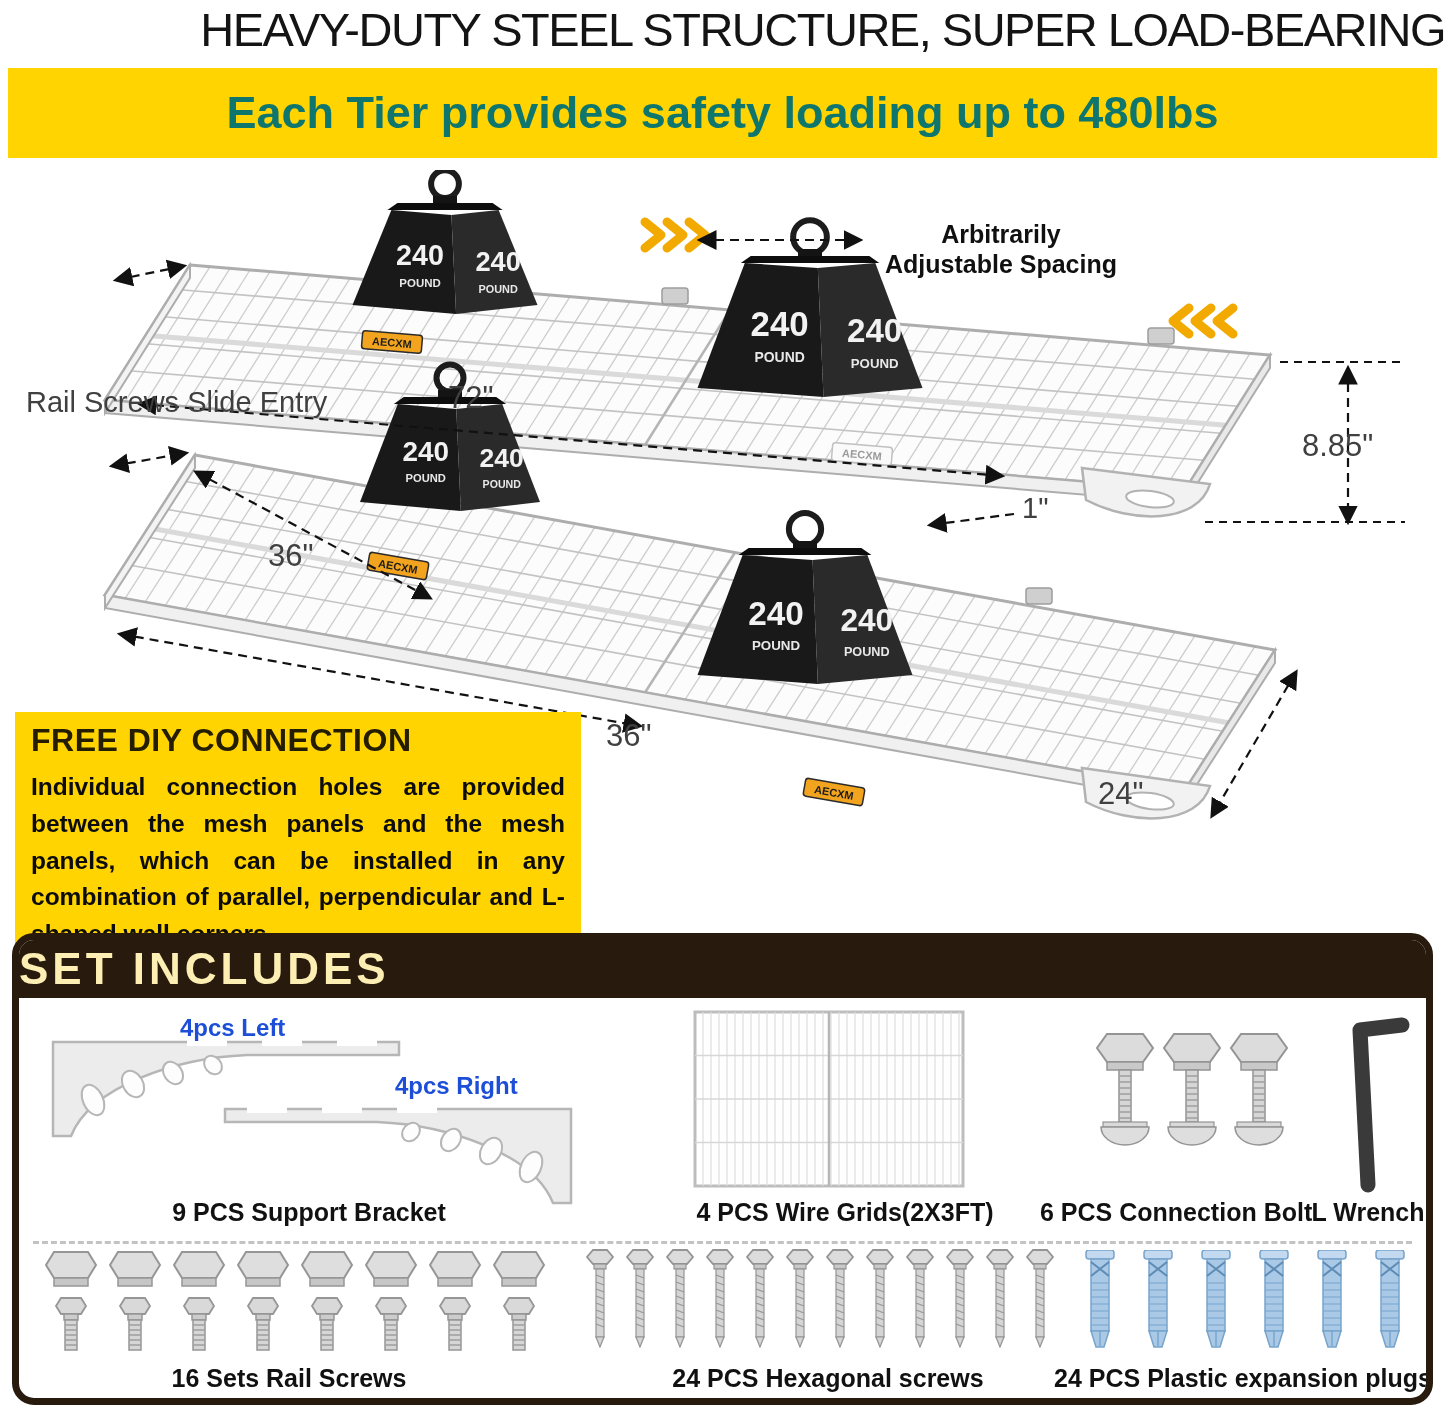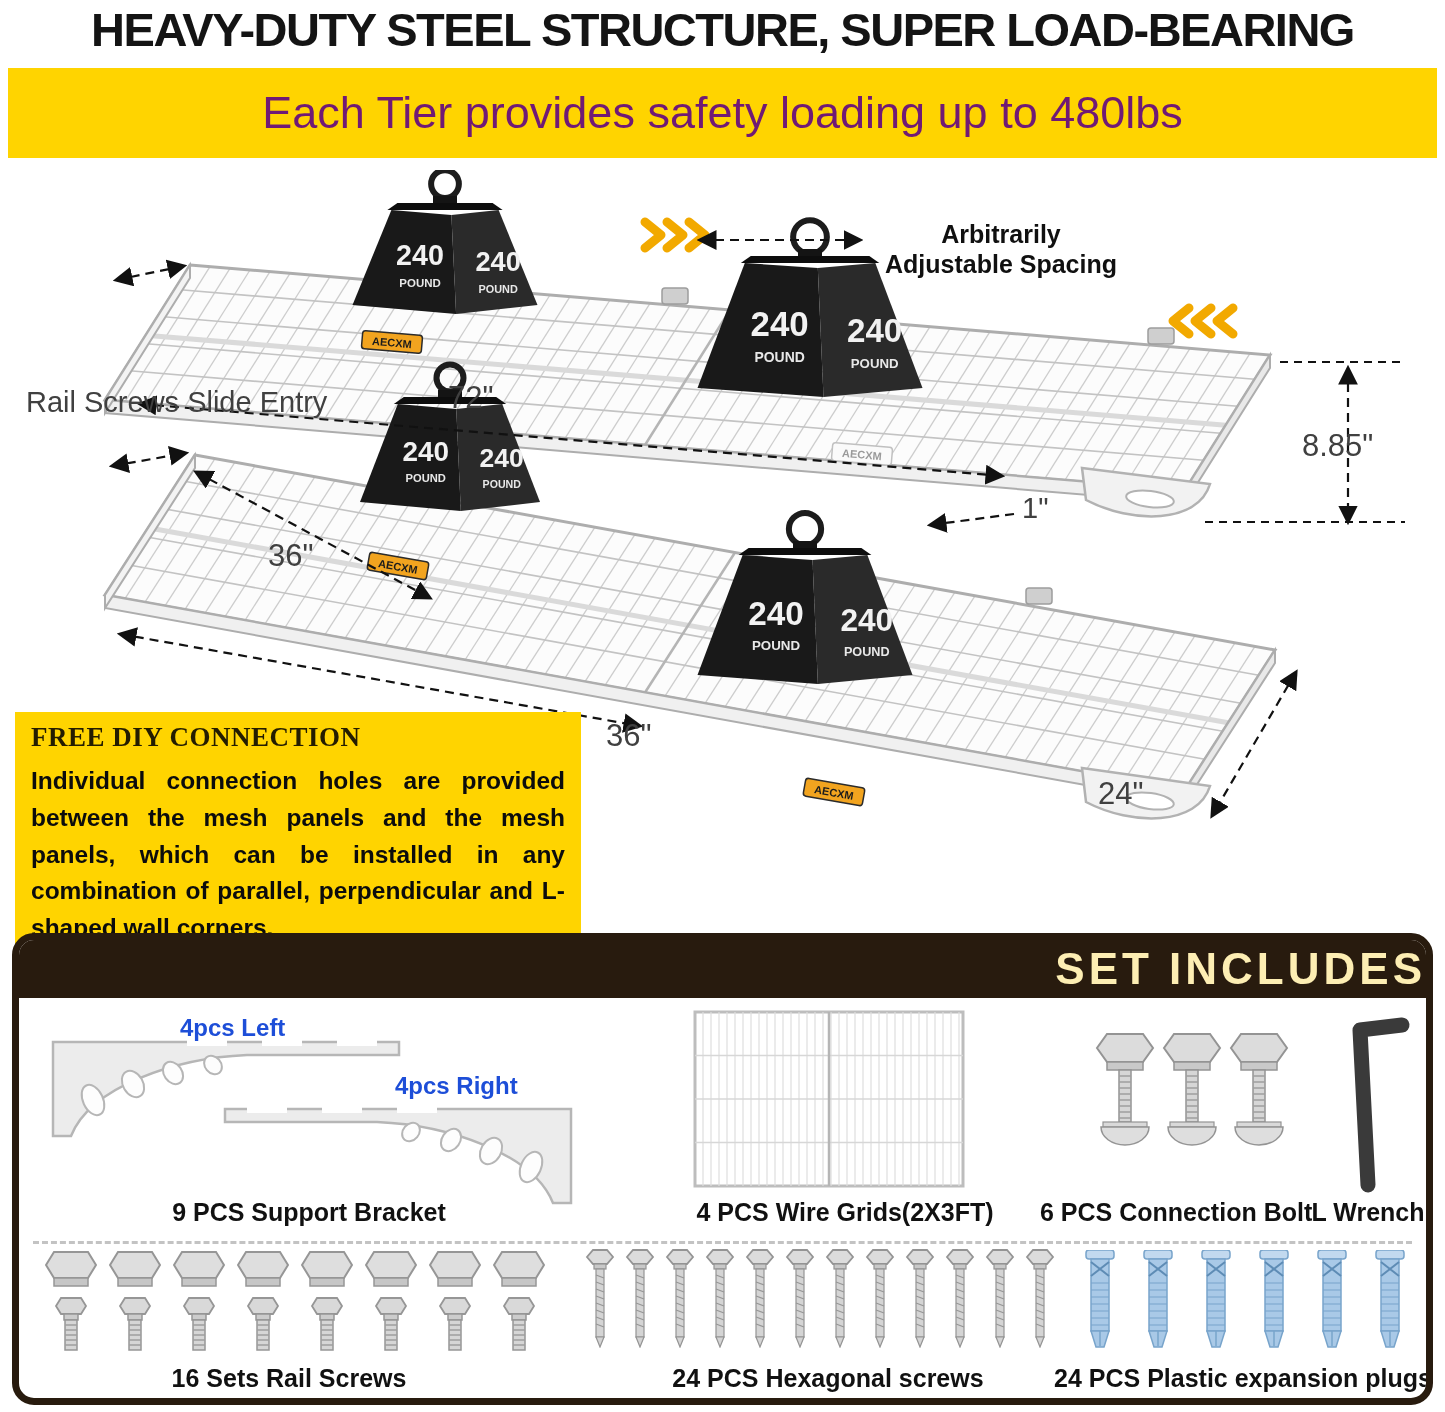--- a/index.html
+++ b/index.html
@@ -2,38 +2,38 @@
 <html style="--yellow: #FFD400; --brown: #281b0e; --tag-orange: #F2A41F; --gold: #F2A900; --plug-blue: #a9c9e7;"><head>
 <meta charset="utf-8">
 <style>
   :root{
     --yellow:#FFD400; --brown:#281b0e; --tag-orange:#F2A41F;
     --gold:#F2A900; --plug-blue:#a9c9e7;
   }
   html,body{margin:0;padding:0;background:#fff;}
   #canvas{position:relative;width:1445px;height:1412px;background:#fff;
     font-family:"Liberation Sans",sans-serif;overflow:hidden;}
-  .main-title{position:absolute;top:2px;left:0;width:100%;text-align:center;
-    font-size:47px;font-weight:bold;letter-spacing:-1.5px;color:#141414;white-space:nowrap;}
+  .main-title{position:absolute;top:2px;left:0;width:100%;text-align:right;
+    font-size:47px;font-weight:normal;letter-spacing:-1.5px;color:#141414;white-space:nowrap;}
   .banner{position:absolute;top:68px;left:8px;right:8px;height:90px;background:var(--yellow);
-    display:flex;align-items:center;justify-content:center;font-size:45px;font-weight:normal;color:#701a75;}
+    display:flex;align-items:center;justify-content:center;font-size:45px;font-weight:bold;color:#0f766e;}
   .illus{position:absolute;top:170px;left:0;width:1445px;height:765px;}
   .illus svg{position:absolute;left:0;top:0;}
   .il-label{position:absolute;font-weight:normal;color:#404040;white-space:nowrap;}
   .il-2line{position:absolute;text-align:center;font-weight:bold;color:#101010;line-height:1.18;}
   .dash{stroke:#111;stroke-width:2.2;stroke-dasharray:9 6;fill:none;}
   .dash-thin{stroke:#111;stroke-width:1.8;stroke-dasharray:8 6;fill:none;}
   svg text{font-family:"Liberation Sans",sans-serif;}
   .diy{position:absolute;left:15px;top:712px;width:566px;background:var(--yellow);
     padding:10px 16px 16px;box-sizing:border-box;}
-  .diy-head{font-size:27px;font-weight:bold;color:#241d00;margin-bottom:10px;letter-spacing:.5px;font-family:Liberation Serif, serif;}
+  .diy-head{font-size:32px;font-weight:bold;color:#241d00;margin-bottom:10px;letter-spacing:.5px;}
   .diy-body{font-size:24.5px;font-weight:bold;color:#0c0c0c;text-align:justify;line-height:1.5;}
   .set-panel{position:absolute;left:12px;top:933px;width:1421px;height:472px;
     border:7px solid var(--brown);border-radius:22px;background:#fff;box-sizing:border-box;overflow:hidden;}
-  .set-header{height:58px;background:var(--brown);display:flex;align-items:center;justify-content:flex-end;}
+  .set-header{height:58px;background:var(--brown);display:flex;align-items:center;justify-content:flex-start;}
   .set-title{font-size:44px;font-weight:bold;color:#fdeeb3;letter-spacing:4px;}
   .set-body{position:relative;height:349px;}
   .hardware{position:absolute;left:0;top:0;}
   .cap{position:absolute;font-weight:bold;color:#111;text-align:center;font-size:25px;white-space:nowrap;}
   .small-lbl{position:absolute;font-weight:bold;color:#1d4ed8;font-size:24px;white-space:nowrap;}
   .divider{position:absolute;left:14px;right:14px;top:243px;border-top:3px dashed #c3c3c3;}
 </style>
 </head>
 <body>
 

